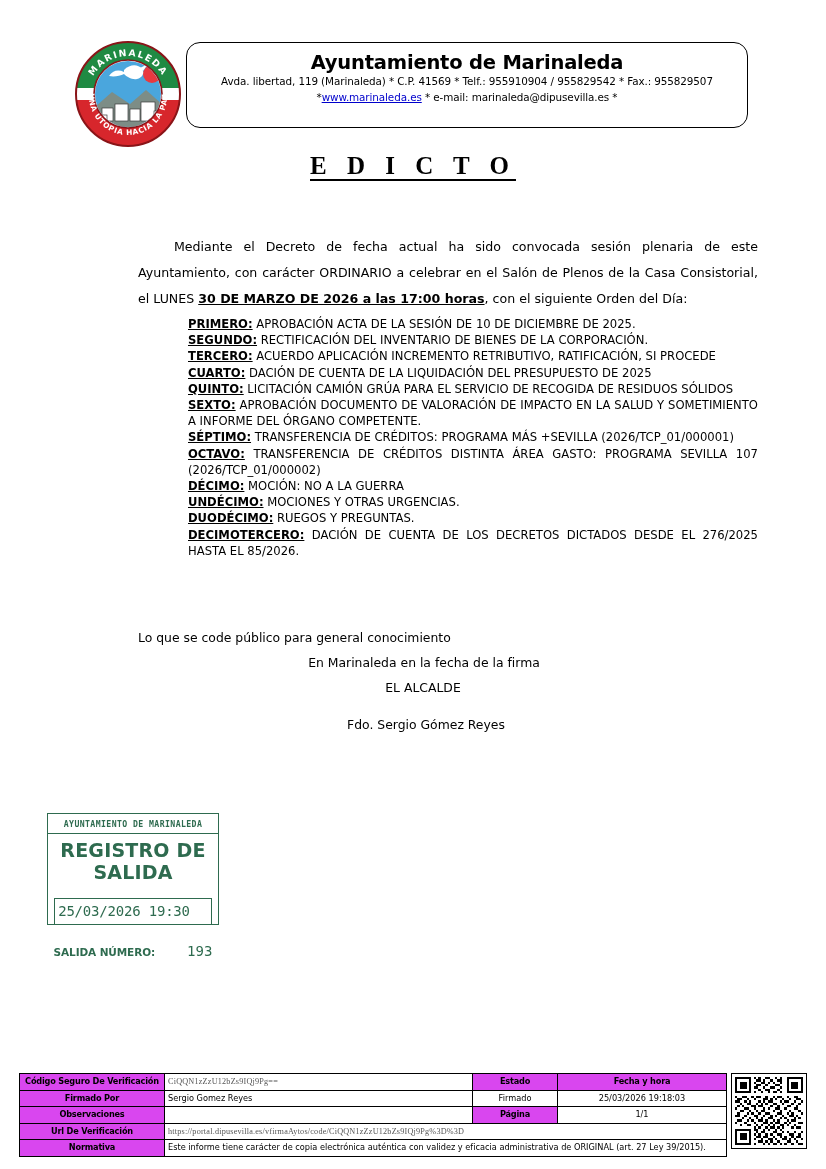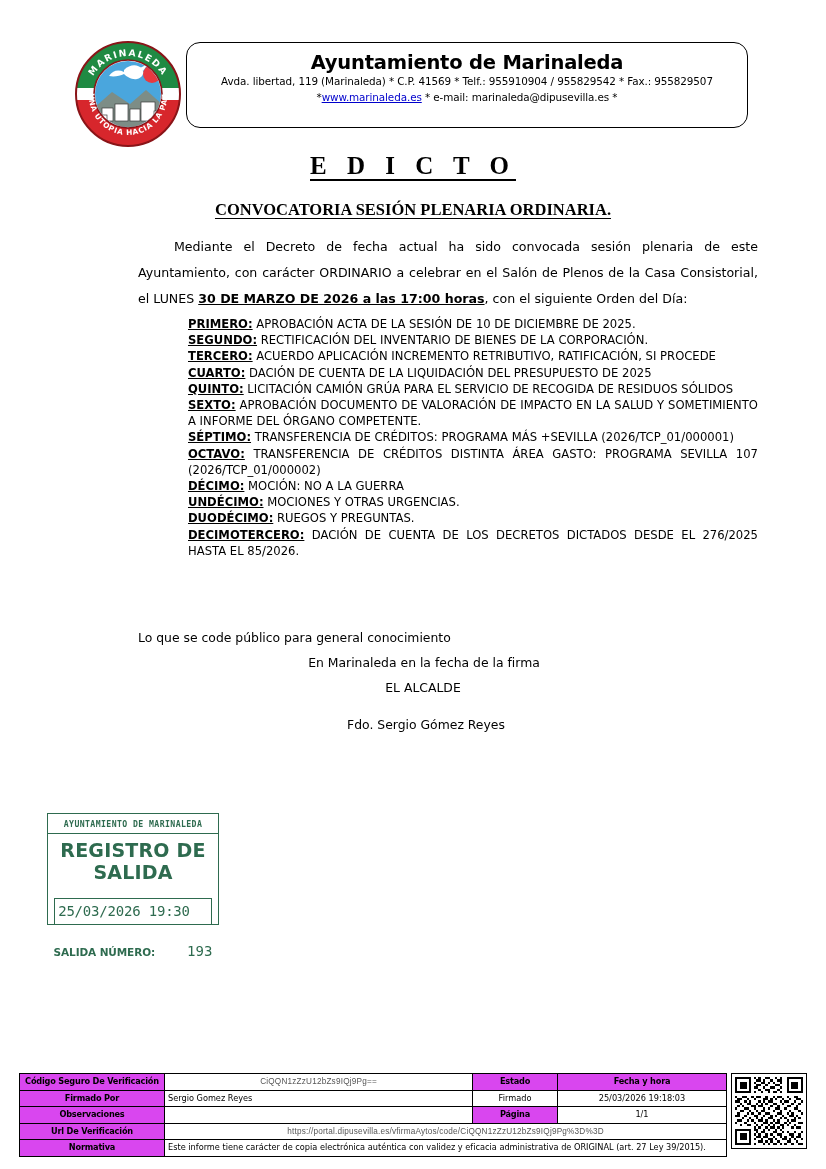--- a/index.html
+++ b/index.html
@@ -220,22 +220,22 @@
     white-space: nowrap;
   }
   .lbl {
     background: #d946ef;
     font-weight: bold;
     text-align: center;
     font-size: 8.4px;
     letter-spacing: -0.2px;
   }
   .mono {
-    font-family: Liberation Sans, sans-serif;
-    text-align: center;
+    font-family: Liberation Serif, serif;
+    text-align: left;
     font-size: 8px;
     color: #555555;
     letter-spacing: 0.2px;
   }
   .ctr { text-align: center; }
   .lft { text-align: left; padding-left: 4px; }
   .normativa-cell { font-size: 7.8px; }
 
   .qr-wrap {
     float: right;
@@ -305,21 +305,20 @@
     <div class="header-box">
       <div class="header-title">Ayuntamiento de Marinaleda</div>
       <div class="header-line">Avda. libertad, 119 (Marinaleda) * C.P. 41569 *  Telf.: 955910904 / 955829542 * Fax.: 955829507</div>
       <div class="header-line">
         <span>*</span><a class="lnk" href="#">www.marinaleda.es</a><span> * e-mail: marinaleda@dipusevilla.es *</span>
       </div>
     </div>
   </div>
 
   <div class="edicto">E D I C T O</div>
-  <div class="subtitle">CONVOCATORIA SESIÓN PLENARIA ORDINARIA.</div>
 
   <div class="intro">
     <span>Mediante el Decreto de fecha actual ha sido convocada sesión plenaria de este Ayuntamiento, con carácter ORDINARIO a celebrar en el Salón de Plenos de la Casa Consistorial, el LUNES </span><b>30 DE MARZO DE 2026 a las 17:00 horas</b><span>, con el siguiente Orden del Día:</span>
   </div>
 
   <div class="agenda">
     <div class="agenda-item"><span class="ord">PRIMERO:</span><span> APROBACIÓN ACTA DE LA SESIÓN DE 10 DE DICIEMBRE DE 2025.</span></div>
     <div class="agenda-item"><span class="ord">SEGUNDO:</span><span> RECTIFICACIÓN DEL INVENTARIO DE BIENES DE LA CORPORACIÓN.</span></div>
     <div class="agenda-item"><span class="ord">TERCERO:</span><span> ACUERDO APLICACIÓN INCREMENTO RETRIBUTIVO, RATIFICACIÓN, SI PROCEDE</span></div>
     <div class="agenda-item"><span class="ord">CUARTO:</span><span> DACIÓN DE CUENTA DE LA LIQUIDACIÓN DEL PRESUPUESTO DE 2025</span></div>

